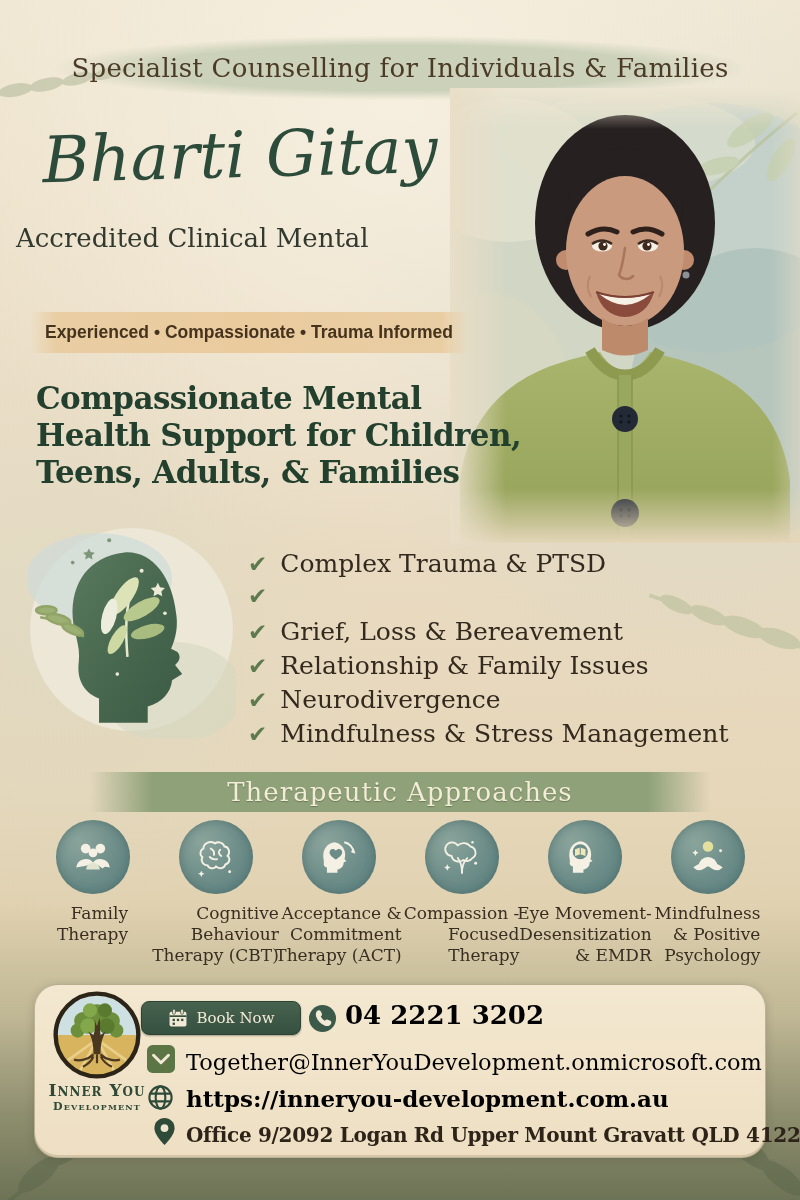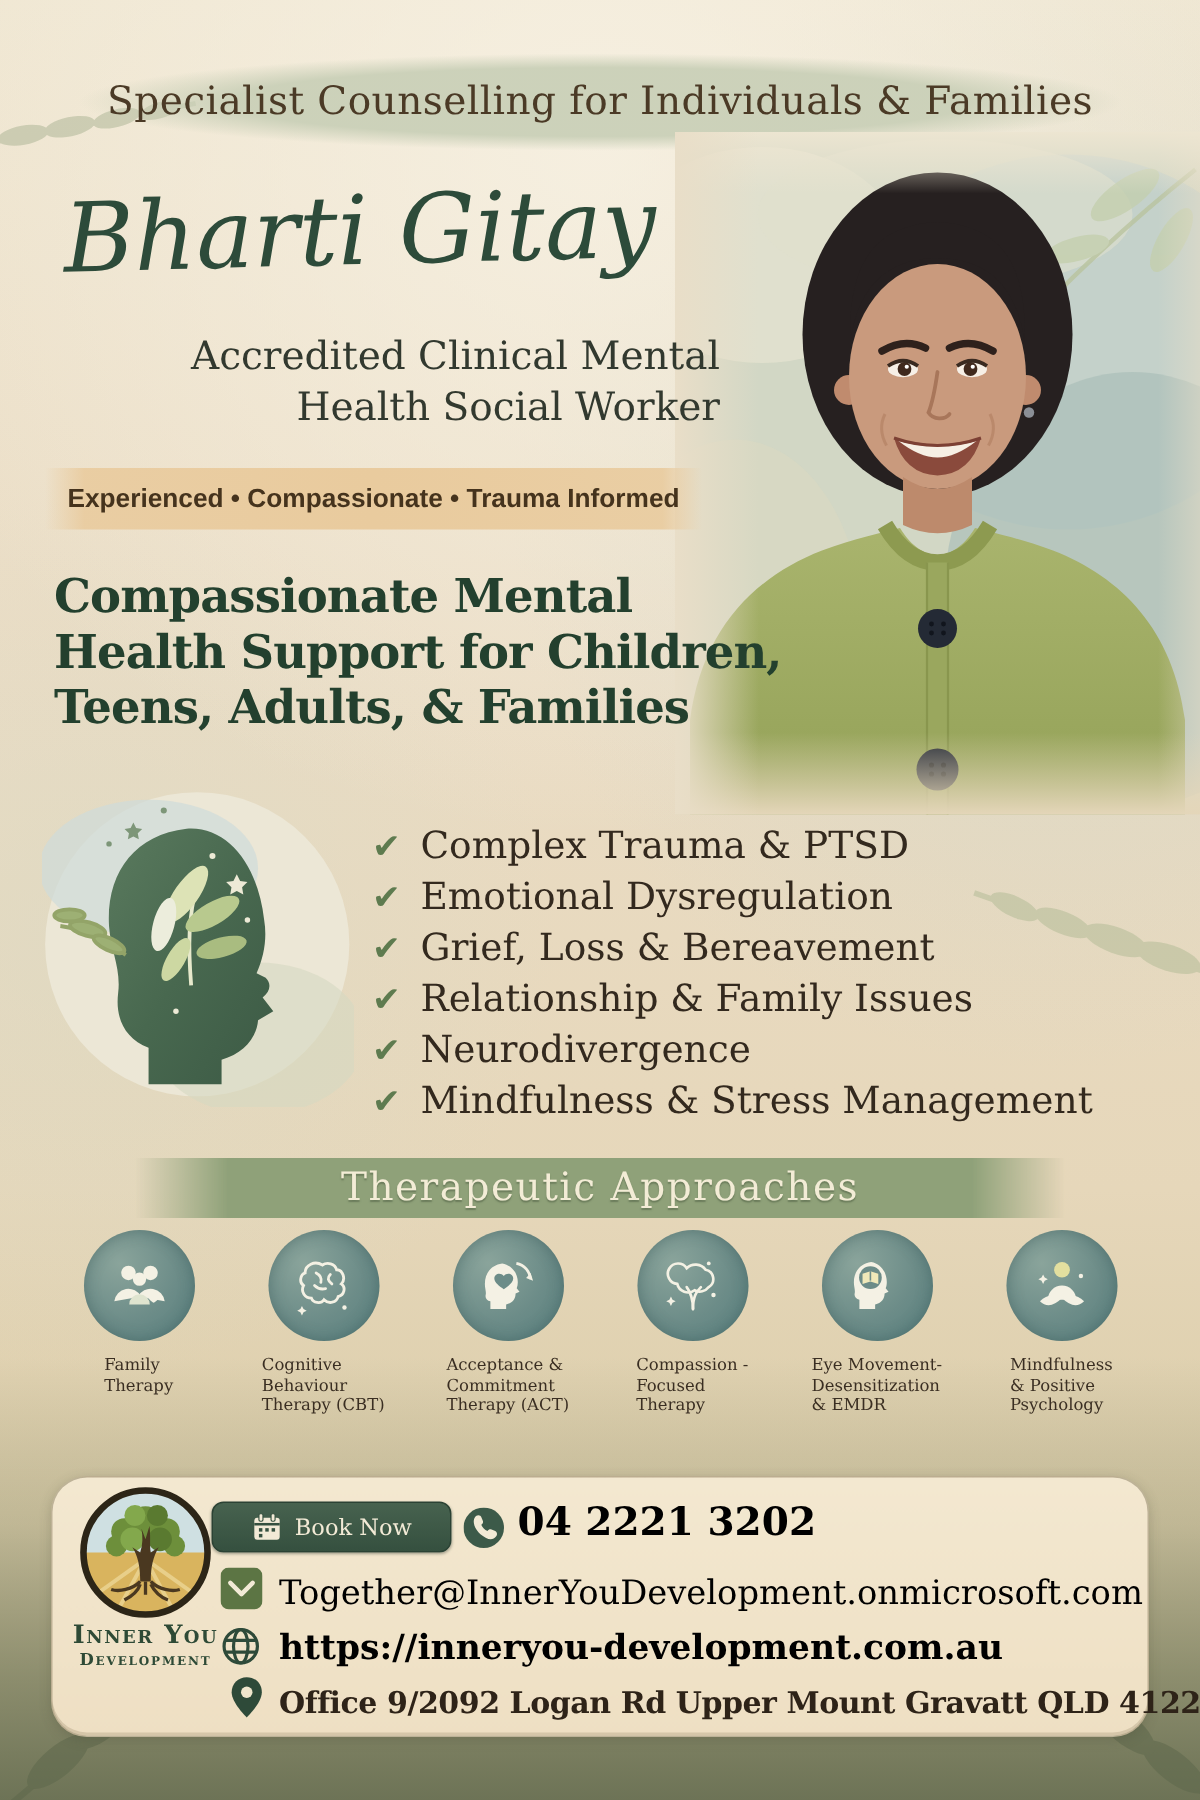--- a/index.html
+++ b/index.html
@@ -30,21 +30,21 @@
     display:flex; align-items:center; justify-content:center;
   }
   .banner-text{ font-size:26px; color:#4b3a26; letter-spacing:.3px; }
 
   
   .name{
     left:0; top:118px; width:480px; text-align:center;
     font-style:italic; font-size:64px; color:#2d4b3a; transform:rotate(-1.5deg);
   }
   .credential{
-    left:0; top:222px; width:480px; text-align:right;
+    left:16px; top:222px; width:480px; text-align:left;
     font-size:26px; line-height:1.3; color:#32392f;
   }
   .badge-band{
     left:30px; top:312px; width:438px; height:41px;
     background:linear-gradient(90deg, rgba(233,203,158,0) 0%, rgba(233,203,158,.9) 6%,
                #e9cb9e 50%, rgba(233,203,158,.9) 94%, rgba(233,203,158,0) 100%);
     display:flex; align-items:center; justify-content:center;
   }
   .badge-text{ font-family:"Liberation Sans", sans-serif; font-weight:bold; font-size:17.5px; color:#45331d; }
   .heading{
@@ -83,21 +83,21 @@
   .appr-row{
     left:34px; top:820px; width:732px; display:flex; justify-content:space-between;
   }
   .appr-col{ width:117px; display:flex; flex-direction:column; align-items:center; }
   .appr-circle{
     width:74px; height:74px; border-radius:50%;
     background:radial-gradient(circle at 32% 30%, #8aa49b, #6c8c88 55%, #577f7e 100%);
     box-shadow:inset 0 0 10px rgba(40,70,70,.35);
     display:flex; align-items:center; justify-content:center;
   }
-  .appr-label{ margin-top:9px; text-align:left; font-size:11px; line-height:1.24; color:#3a2e22; white-space:nowrap; }
+  .appr-label{ margin-top:9px; text-align:right; font-size:17px; line-height:1.24; color:#3a2e22; white-space:nowrap; }
 
   
   .card{
     left:34px; top:984px; width:732px; height:174px; border-radius:24px;
     background:linear-gradient(180deg,#f3e8d0 0%,#eedfc3 100%);
     border:1px solid rgba(124,112,82,.45);
     box-shadow:0 2px 8px rgba(70,70,50,.25), inset 0 -2px 0 rgba(140,125,90,.25);
   }
   .logo-block{ left:6px; top:6px; width:112px; display:flex; flex-direction:column; align-items:center; }
   .logo-name{ margin-top:3px; font-variant:small-caps; font-weight:bold; font-size:17px; letter-spacing:1px; color:#2e4a36; line-height:1; }
@@ -232,21 +232,20 @@
           <circle cx="171" cy="428" r="1.7"></circle>
           <circle cx="179" cy="428" r="1.7"></circle>
         </g>
     </g>
   </svg>
   <div class="abs portrait-fade"></div>
 
   <div class="abs name">Bharti Gitay</div>
   <div class="abs credential">
     <div>Accredited Clinical Mental</div>
-    <div>Health Social Worker</div>
   </div>
   <div class="abs badge-band">
     <div class="badge-text">Experienced • Compassionate • Trauma Informed</div>
   </div>
 
   <div class="abs heading">
     <div>Compassionate Mental</div>
     <div>Health Support for Children,</div>
     <div>Teens, Adults, &amp; Families</div>
   </div>
@@ -288,21 +287,20 @@
     </g>
   </svg>
 
   <ul class="abs services">
     <li>
         <span class="check">✔</span>
         <span class="svc-text">Complex Trauma &amp; PTSD</span>
       </li>
     <li>
         <span class="check">✔</span>
-        <span class="svc-text">Emotional Dysregulation</span>
       </li>
     <li>
         <span class="check">✔</span>
         <span class="svc-text">Grief, Loss &amp; Bereavement</span>
       </li>
     <li>
         <span class="check">✔</span>
         <span class="svc-text">Relationship &amp; Family Issues</span>
       </li>
     <li>

